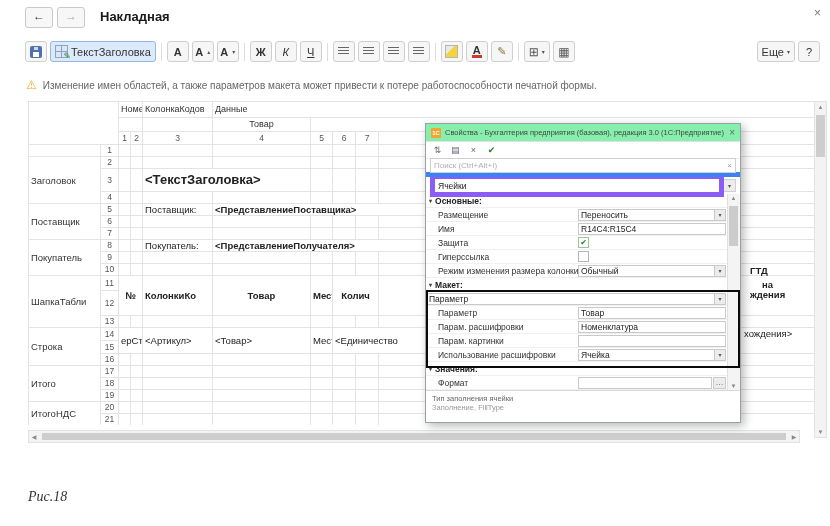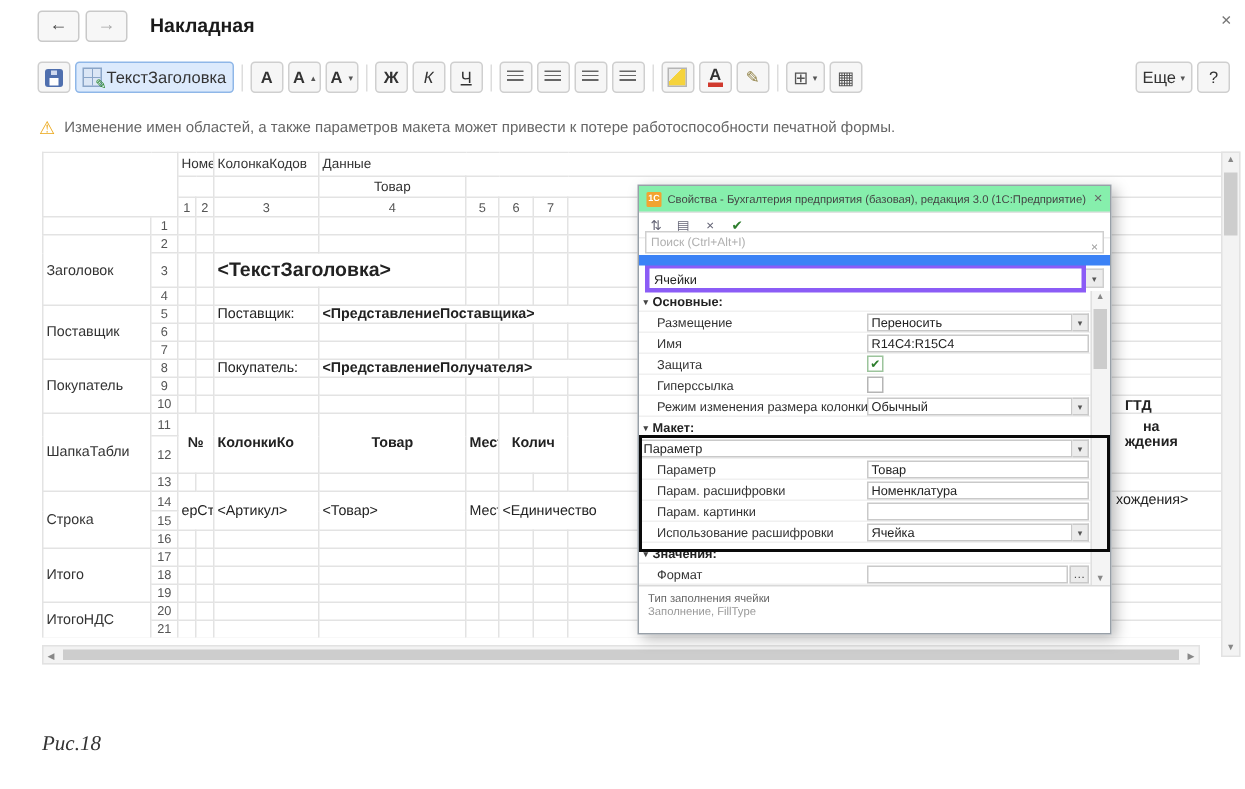--- a/index.html
+++ b/index.html
@@ -81,26 +81,26 @@
   
   .dialog{position:absolute;left:425px;top:123px;width:316px;height:300px;background:#fff;z-index:10;
           border:1px solid #98a0a8;box-shadow:3px 3px 9px rgba(0,0,0,.28);font-size:8.5px;box-sizing:border-box;}
   .dlg-title{height:17px;display:flex;align-items:center;gap:4px;padding:0 5px;background:#86efac;border-bottom:1px solid #e2e2e2;}
   .dlg-ico{width:10px;height:10px;background:#f2a431;color:#fff;font-size:6px;font-weight:bold;
            display:flex;align-items:center;justify-content:center;border-radius:1px;}
   .dlg-title-text{flex:1;font-size:7.5px;color:#444;white-space:nowrap;overflow:hidden;}
   .dlg-close{font-size:10px;color:#666;}
   .dlg-toolbar{height:16px;display:flex;align-items:center;gap:5px;padding:0 5px;border-bottom:1px solid #eee;color:#667;}
   .pal-ico{width:13px;height:13px;display:flex;align-items:center;justify-content:center;font-size:9px;color:#667;}
-  .dlg-search{position:relative;height:18px;display:flex;align-items:flex-end;padding:1px 4px;border-bottom:7px solid #3b82f6;box-sizing:border-box;}
+  .dlg-search{position:relative;height:18px;display:flex;align-items:center;padding:1px 4px;border-bottom:5px solid #3b82f6;box-sizing:border-box;}
   input.search{flex:1;height:13px;border:1px solid #cfcfcf;font-size:8px;padding:0 3px;color:#333;outline:none;}
   input.search::placeholder{color:#b0b0b0;}
   .search-clear{position:absolute;right:8px;font-size:8px;color:#999;}
   .dlg-combo{height:17px;display:flex;align-items:center;padding:1px 4px;box-sizing:border-box;}
-  .combo-box{flex:1;height:13px;border:3px solid #8b5cf6;display:flex;align-items:center;padding:0 3px;color:#222;}
+  .combo-box{flex:1;height:13px;border:5px solid #8b5cf6;display:flex;align-items:center;padding:0 3px;color:#222;}
   .combo-dd{width:12px;height:13px;border:1px solid #cfcfcf;border-left:none;background:#ececec;display:flex;
             align-items:center;justify-content:center;font-size:6px;color:#555;box-sizing:border-box;}
   .pgrid{position:relative;height:196px;}
   .prow{display:flex;align-items:center;height:14px;border-bottom:1px solid #f0f0f0;box-sizing:border-box;}
   .prow.section{font-weight:bold;color:#222;padding-left:3px;gap:3px;}
   .sec-arrow{font-size:6px;color:#444;}
   .plabel{width:152px;overflow:hidden;white-space:nowrap;color:#333;padding-left:12px;height:14px;line-height:14px;box-sizing:border-box;}
   .plabel.sel-label{background:#3e76c6;color:#fff;}
   .pval{flex:1;margin-right:14px;display:flex;align-items:center;height:12px;}
   .pbox{flex:1;height:12px;border:1px solid #c9c9c9;display:flex;align-items:center;padding:0 2px;

